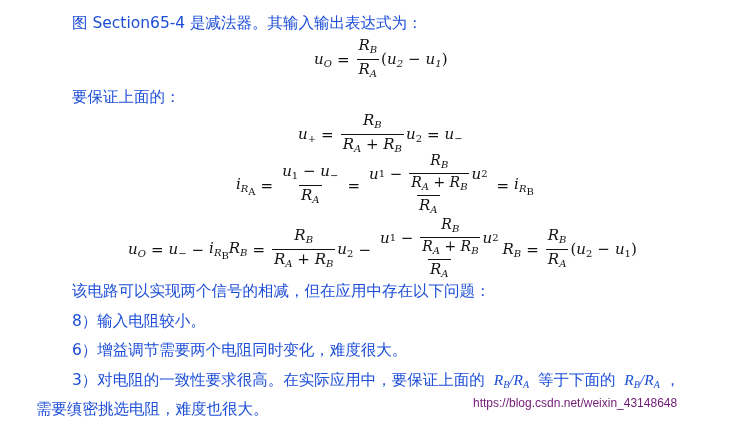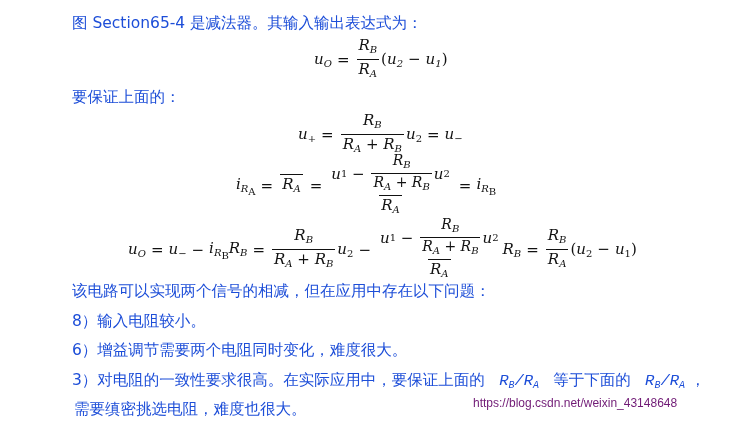--- a/index.html
+++ b/index.html
@@ -11,21 +11,21 @@
   .frac { display:inline-flex; flex-direction:column; align-items:center; vertical-align:middle; margin:0 2px; }
   .frac > .num { padding:0 2px; line-height:18px; }
   .frac > .den { padding:0 2px; border-top:1px solid #111; line-height:18px;text-align:center; }
   .frac.small { font-size:14px; }
   .frac.small > .num, .frac.small > .den { line-height:16px; }
   sub { font-size:10px; vertical-align:-3px; }
   .up { font-style:normal; }
   .op { font-style:normal; padding:0 5px; }
   .watermark { position:absolute; left:473px; top:396px; font-family:"Liberation Sans", sans-serif;
                font-size:12px; color:#701a75; white-space:nowrap; }
-  .ital { font-family:Liberation Mono, monospace; font-style:italic; }
+  .ital { font-family:Liberation Serif, serif; font-style:italic; }
 </style>
 </head>
 <body>
 
 <div class="cn" style="left:72px; top:13px;">图 Section65-4 是减法器。其输入输出表达式为：</div>
 
 <div class="math row" style="left:314px; top:36px;">
   <span>u<sub>O</sub></span>
     <span class="op">=</span>
   <span class="frac">
@@ -46,20 +46,21 @@
     </span>
   <span>u<sub class="up">2</sub></span>
     <span class="op">=</span>
     <span>u<sub class="up">−</sub></span>
 </div>
 
 <div class="math row" style="left:236px; top:152px;">
   <span>i<sub>R<sub class="up">A</sub></sub></span>
     <span class="op">=</span>
   <span class="frac">
+      <span class="num">u<sub class="up">1</sub> <span class="up">−</span> u<sub class="up">−</sub></span>
       <span class="den">R<sub>A</sub></span>
     </span>
   <span class="op">=</span>
   <span class="frac">
       <span class="num row">u<sub class="up">1</sub>&nbsp;<span class="up">−</span>&nbsp;<span class="frac small">
           <span class="num">R<sub>B</sub></span>
           <span class="den">R<sub>A</sub> <span class="up">+</span> R<sub>B</sub></span>
         </span>u<sub class="up">2</sub></span>
       <span class="den">R<sub>A</sub></span>
     </span>
@@ -100,15 +101,15 @@
 <div class="cn" style="left:72px; top:311px;">8）输入电阻较小。</div>
 <div class="cn" style="left:72px; top:340px;">6）增益调节需要两个电阻同时变化，难度很大。</div>
 
 <div class="cn" style="left:72px; top:370px;">
   <span>3）对电阻的一致性要求很高。在实际应用中，要保证上面的</span>
   <span class="ital">&nbsp;<span>R</span><sub>B</sub><span>/</span><span>R</span><sub>A</sub>&nbsp;</span>
   <span>等于下面的</span>
   <span class="ital">&nbsp;<span>R</span><sub>B</sub><span>/</span><span>R</span><sub>A</sub></span>
   <span>，</span>
 </div>
-<div class="cn" style="left:36px; top:399px;margin-left:38px;">需要缜密挑选电阻，难度也很大。</div>
+<div class="cn" style="left:36px; top:399px;">需要缜密挑选电阻，难度也很大。</div>
 
 <div class="watermark">https://blog.csdn.net/weixin_43148648</div>
 
 </body></html>

